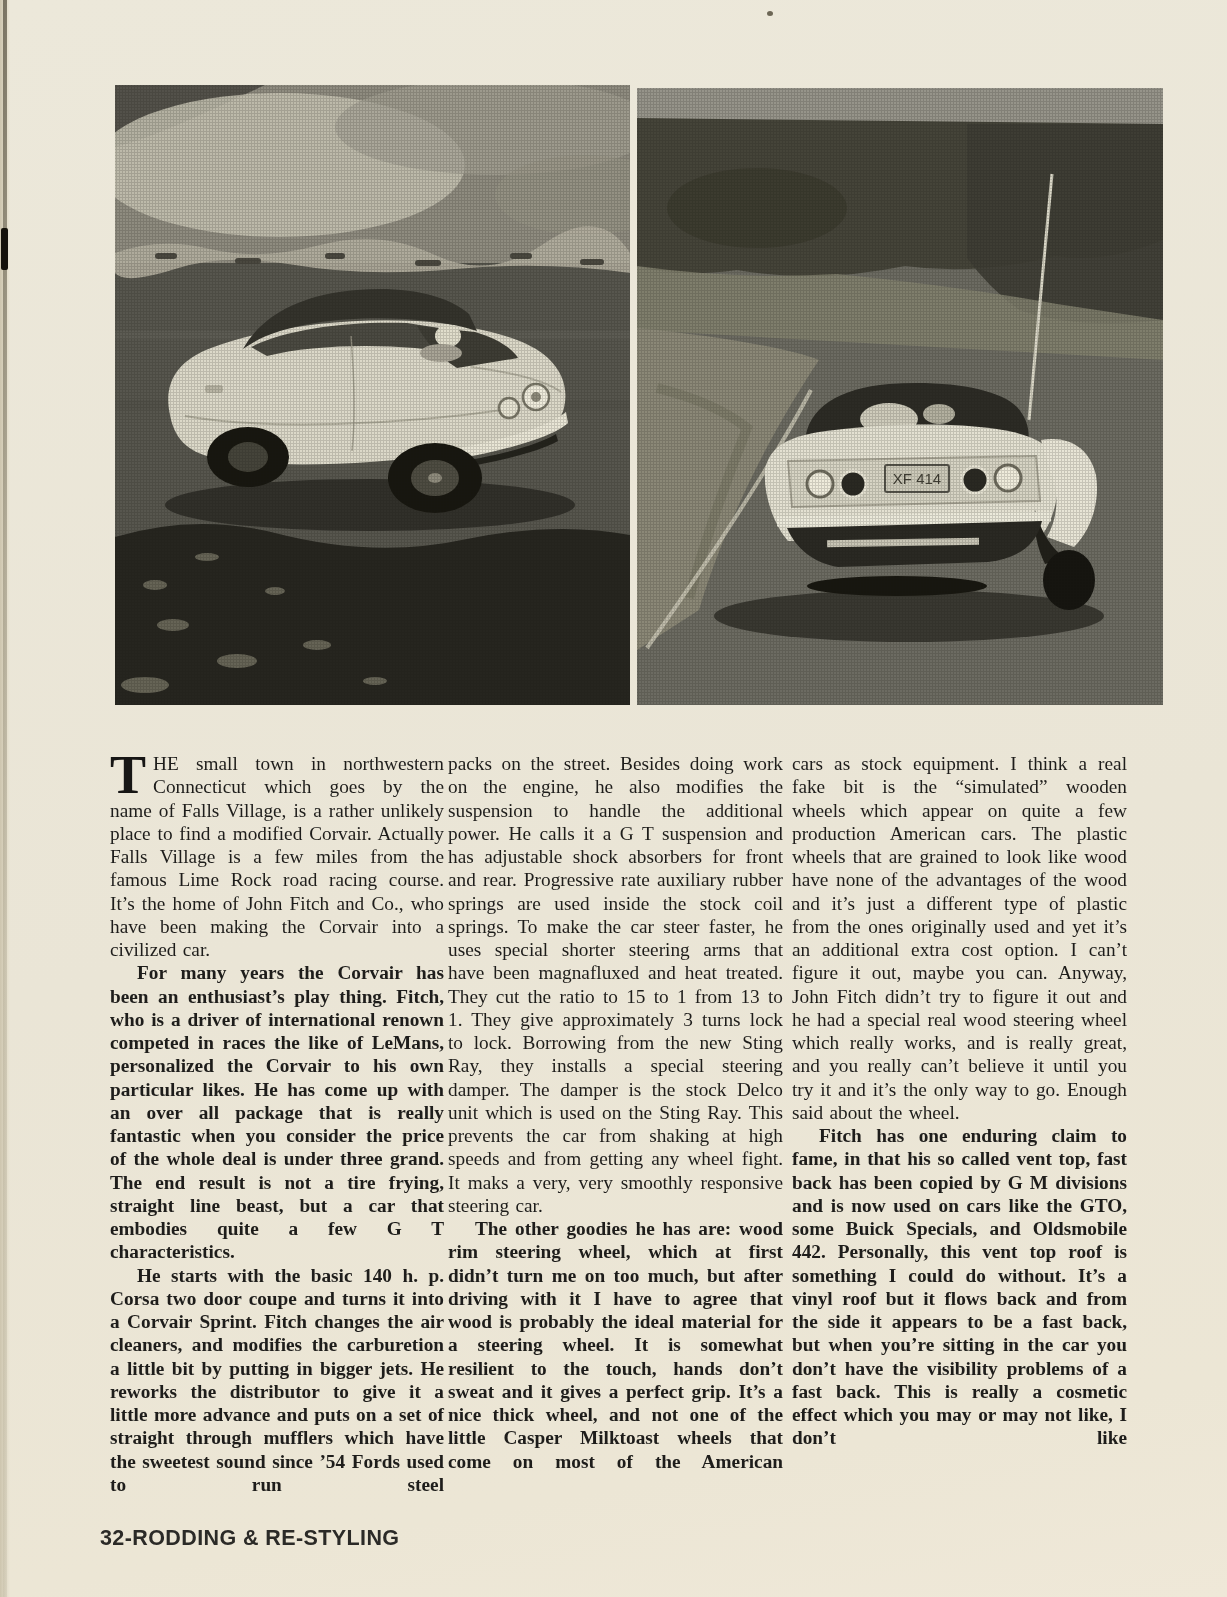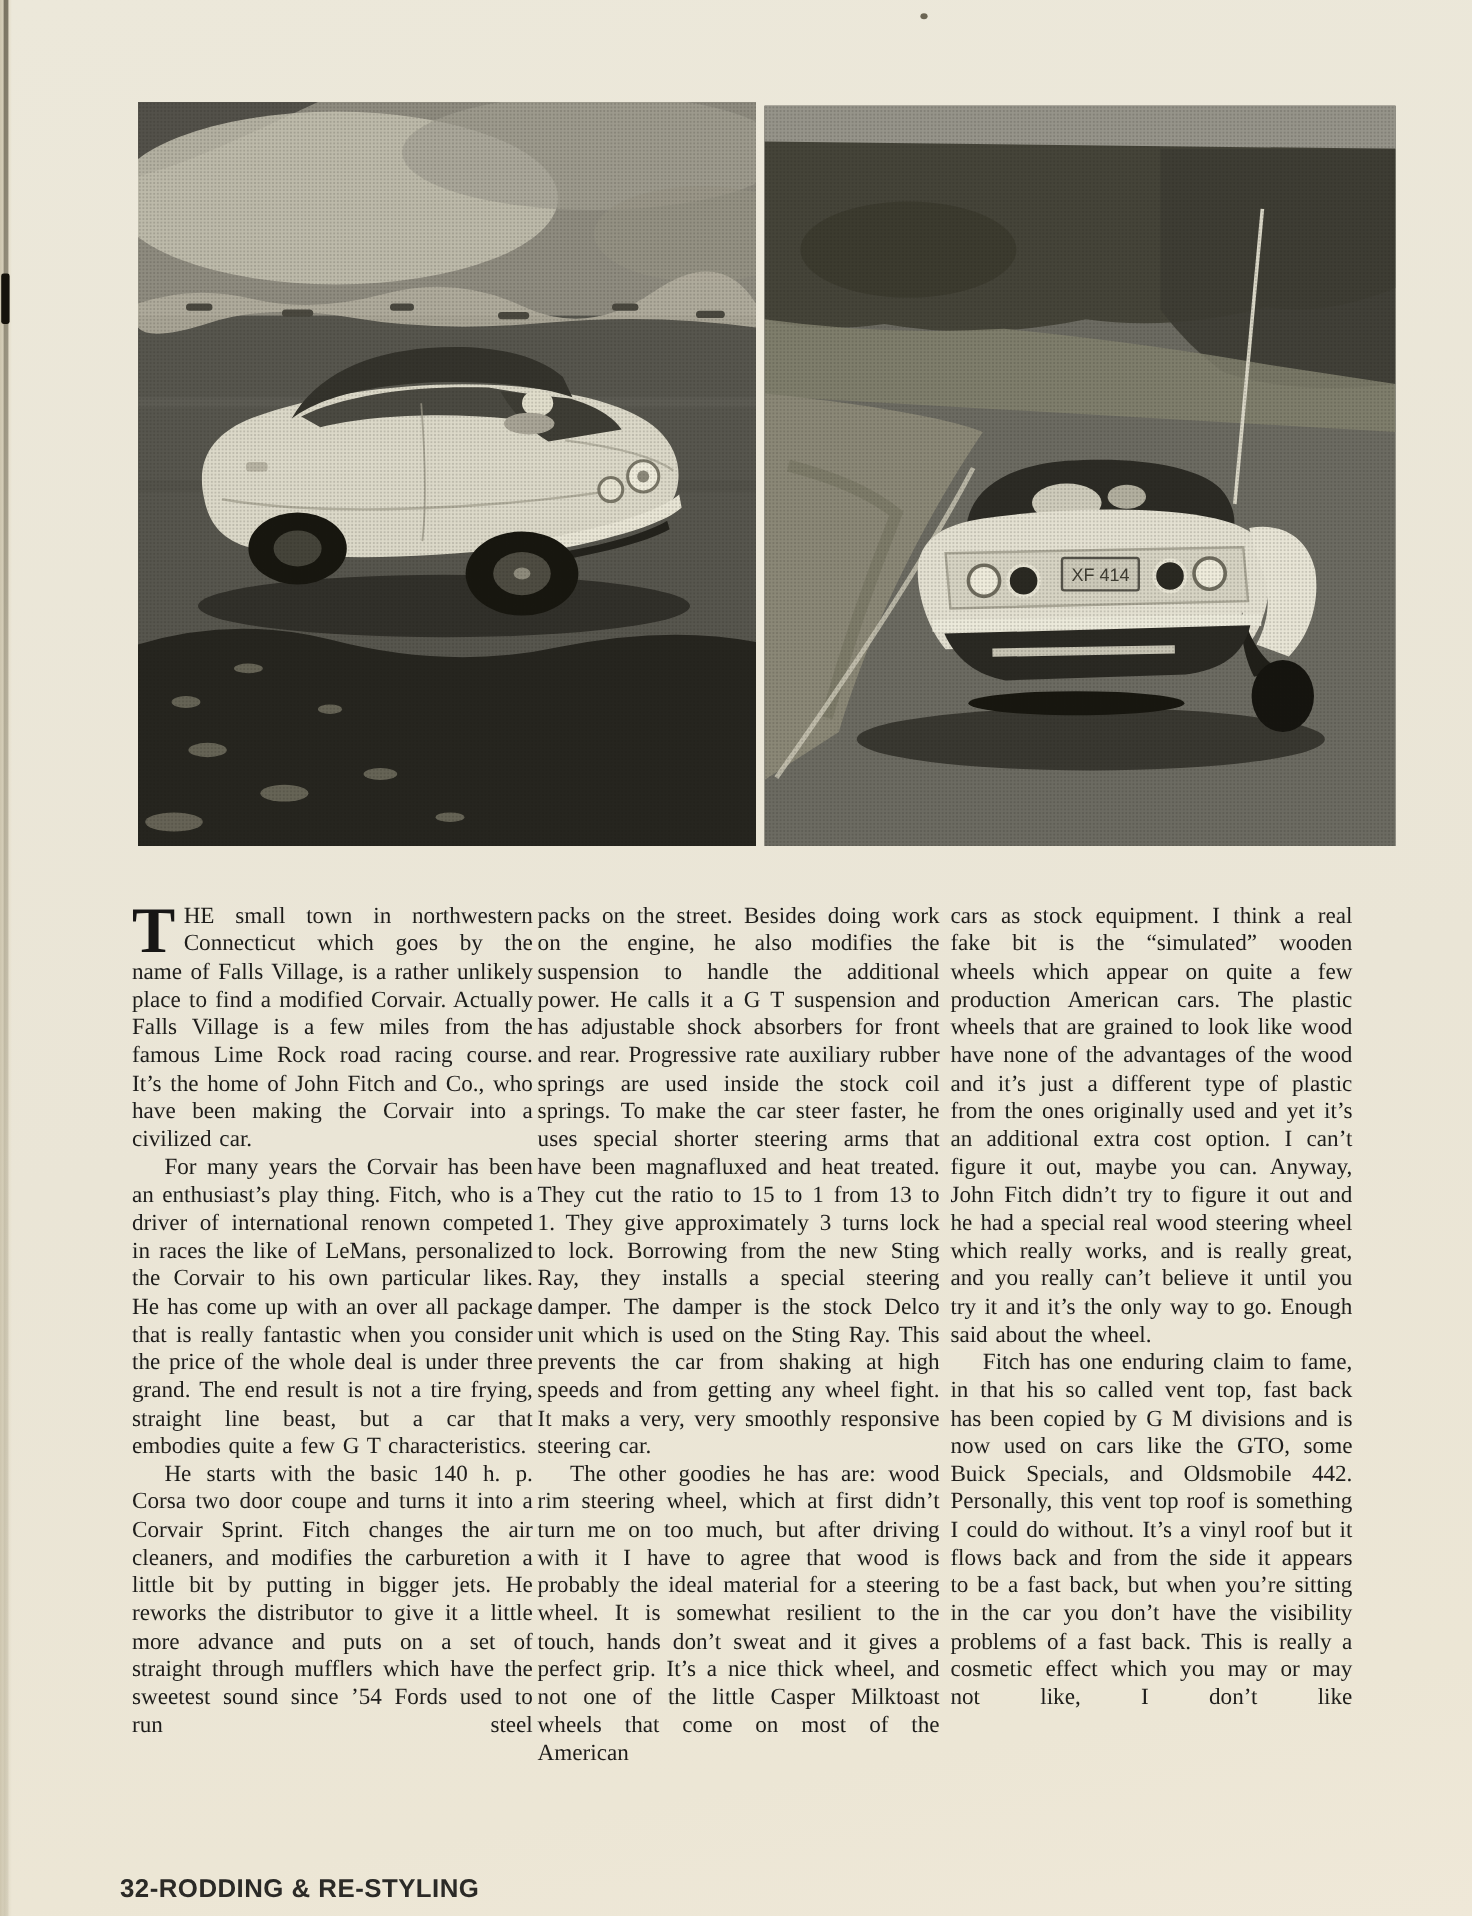--- a/index.html
+++ b/index.html
@@ -48,36 +48,36 @@
   .col {
     position:absolute; top:752px;
     font-size:19.3px; line-height:23.25px;
     color:#1e1d1b; text-align:justify;
     word-spacing:1.6px;
   }
   .col-1 { left:110px; width:334px; }
   .col-2 { left:448px; width:335px; }
   .col-3 { left:792px; width:335px; }
   .col p { margin:0; }
-  .col p.indent { text-indent:27px; }
+  .col p.indent { text-indent:27px;font-weight:bold; }
   .col p.cont-end { text-align-last:justify; }
   .dropcap {
     float:left;
     font-family:"Liberation Serif", serif;
     font-weight:bold;
     font-size:54px; line-height:42px;
     padding:2px 7px 0 0;
     color:#171615;
   }
 
   .footer {
     position:absolute; left:100px; top:1526px;
     font-family:"Liberation Sans", sans-serif;
     font-weight:700; font-size:21.5px; letter-spacing:0.4px;
-    color:#2b2a27; white-space:nowrap;margin-top:36px;
+    color:#2b2a27; white-space:nowrap;
   }
 </style>
 </head>
 <body>
 
 <div class="bind-strip"></div>
 <div class="bind-line"></div>
 <div class="bind-mark"></div>
 <div class="page-speck"></div>
 

